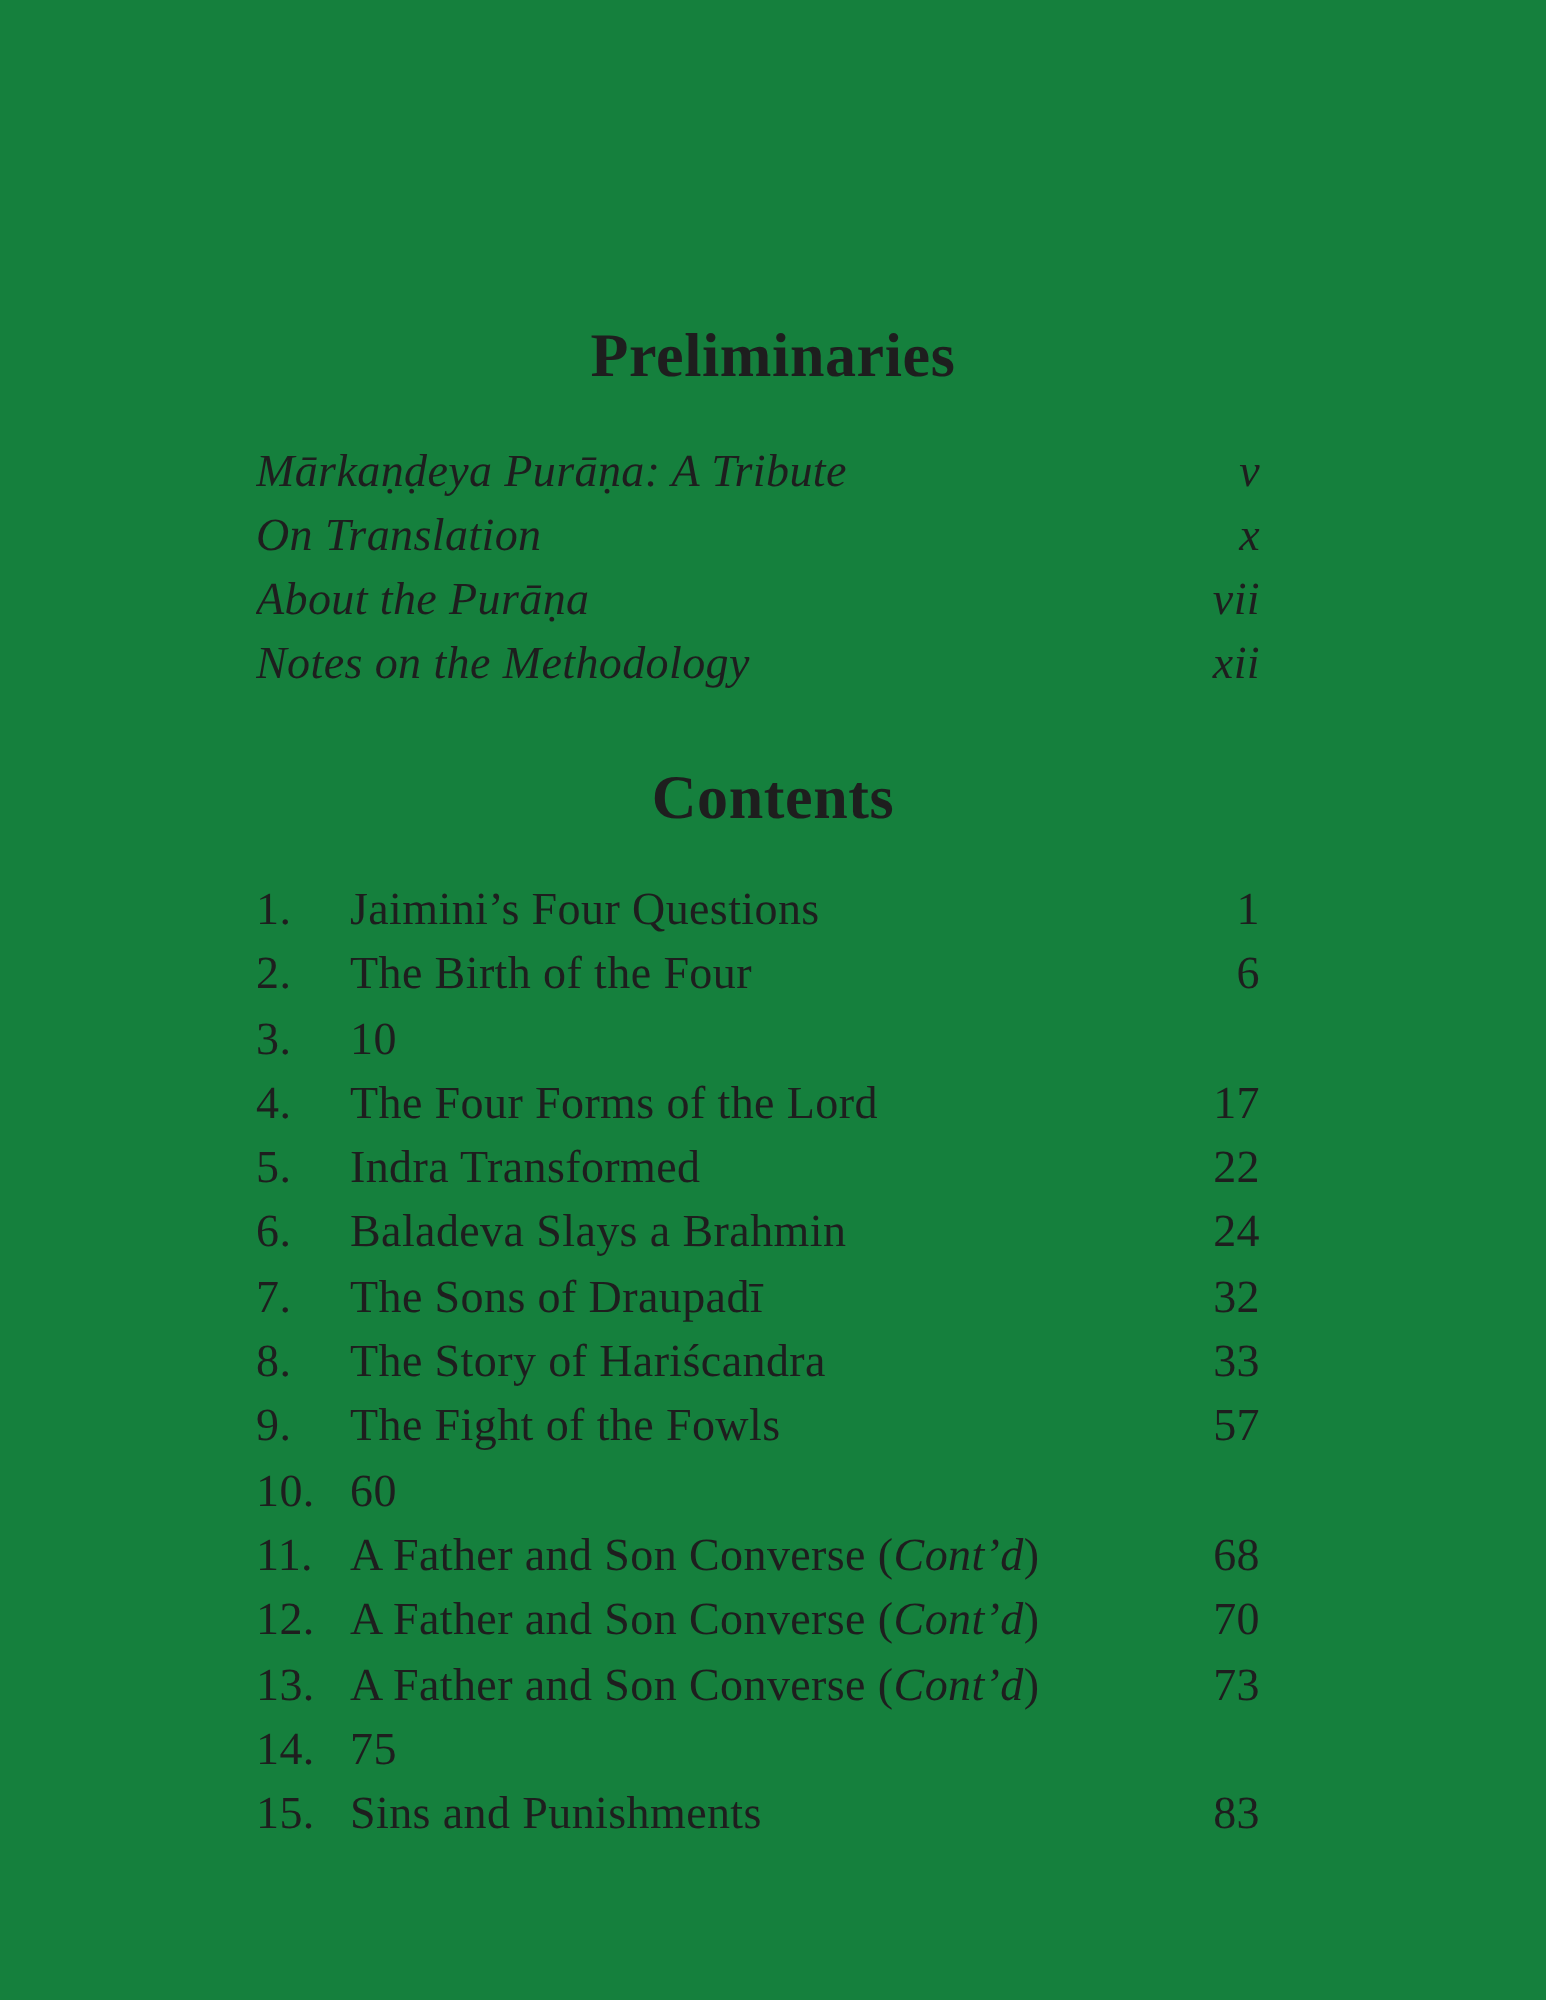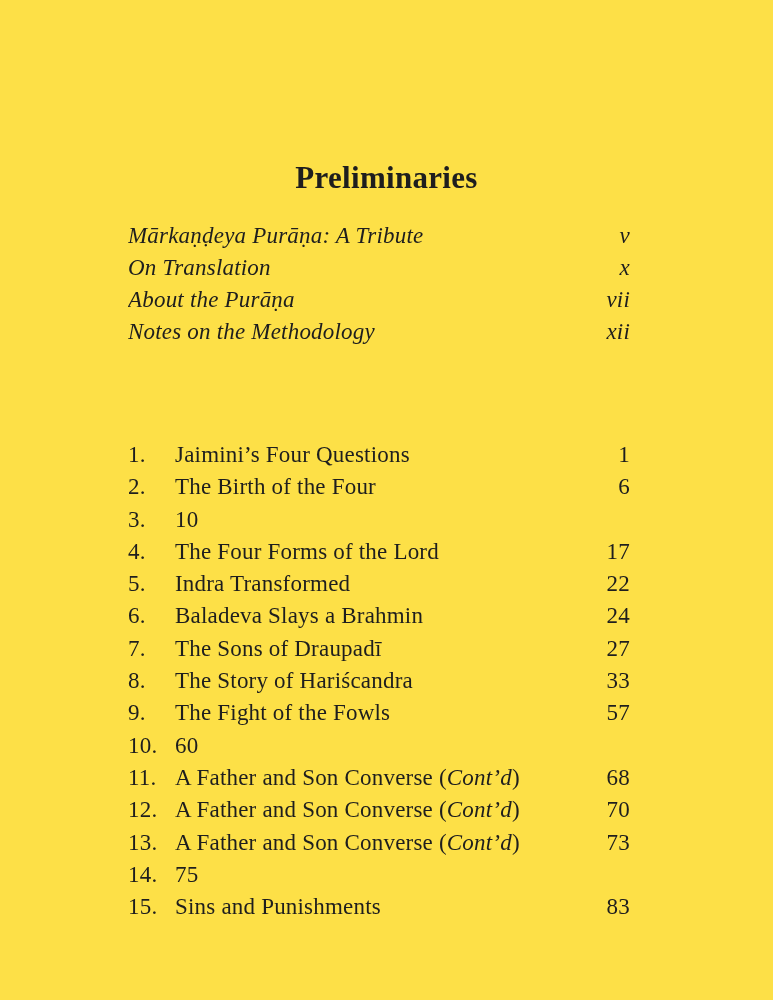--- a/index.html
+++ b/index.html
@@ -4,21 +4,21 @@
 <style>
   html, body {
     margin: 0;
     padding: 0;
     background: #ffffff;
   }
   .page {
     position: relative;
     width: 773px;
     height: 1000px;
-    background: #fde047;
+    background: #15803d;
     font-family: "Liberation Serif", "DejaVu Serif", serif;
     color: #1e1e1e;
     margin: 0 auto;
     overflow: hidden;
   }
   .heading {
     position: absolute;
     left: 0;
     width: 100%;
     margin: 0;
@@ -77,20 +77,21 @@
     <span class="entry-title">About the Purāṇa</span>
     <span class="entry-page">vii</span>
   </div>
 
   <div class="row prelim-row">
     <span class="entry-title">Notes on the Methodology</span>
     <span class="entry-page">xii</span>
   </div>
 </div>
 
+  <h1 class="heading contents-heading">Contents</h1>
 
   <div class="list contents-list">
   <div class="row toc-row">
     <span class="entry-num">1.</span>
     <span class="entry-title">Jaimini’s Four Questions</span>
     <span class="entry-page">1</span>
   </div>
 
   <div class="row toc-row">
     <span class="entry-num">2.</span>
@@ -117,21 +118,21 @@
 
   <div class="row toc-row">
     <span class="entry-num">6.</span>
     <span class="entry-title">Baladeva Slays a Brahmin</span>
     <span class="entry-page">24</span>
   </div>
 
   <div class="row toc-row">
     <span class="entry-num">7.</span>
     <span class="entry-title">The Sons of Draupadī</span>
-    <span class="entry-page">27</span>
+    <span class="entry-page">32</span>
   </div>
 
   <div class="row toc-row">
     <span class="entry-num">8.</span>
     <span class="entry-title">The Story of Hariścandra</span>
     <span class="entry-page">33</span>
   </div>
 
   <div class="row toc-row">
     <span class="entry-num">9.</span>

